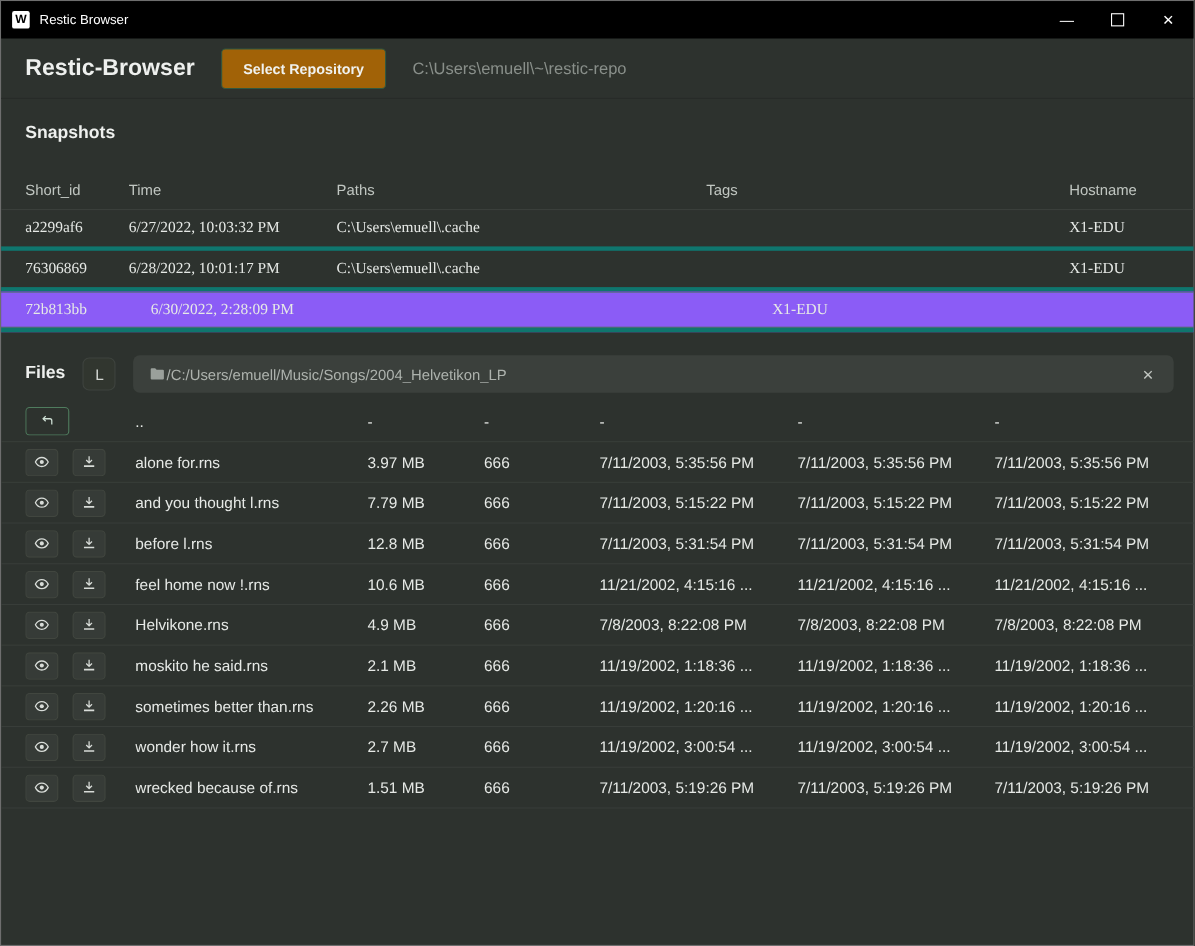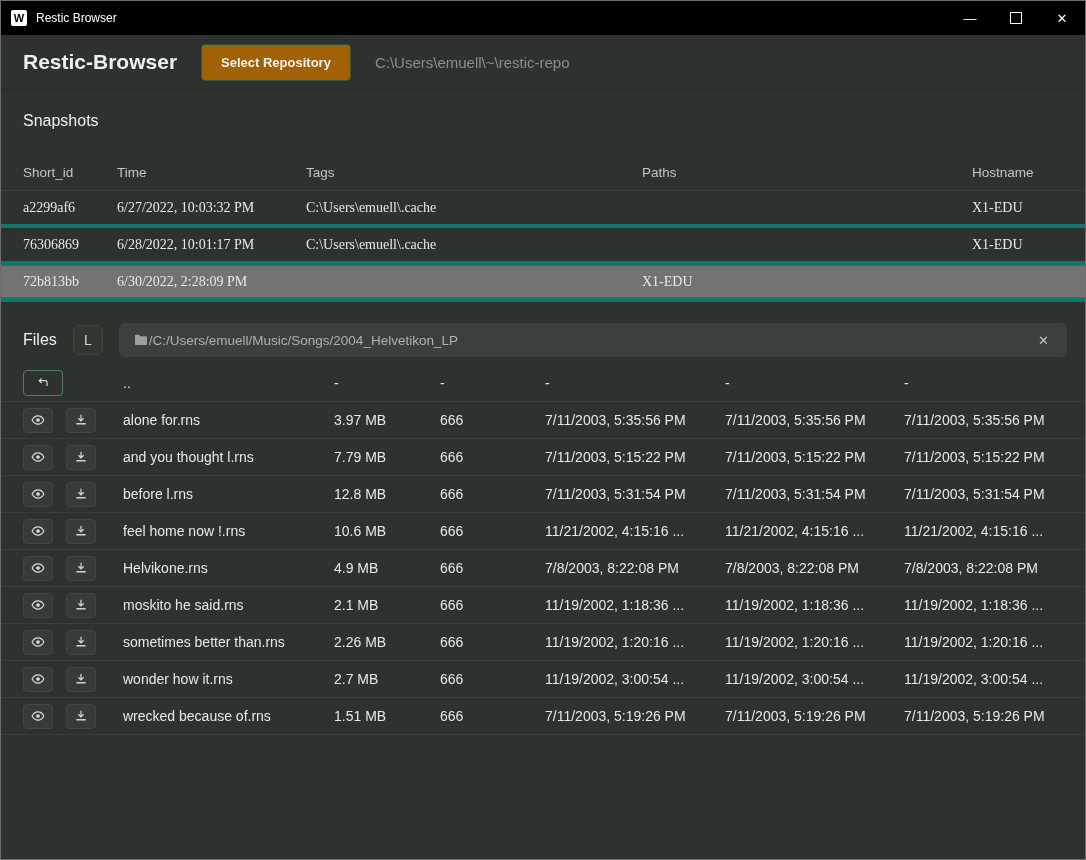--- a/index.html
+++ b/index.html
@@ -44,43 +44,44 @@
   .app-name { font-size: 21px; font-weight: 700; color: #eef0ee; }
   .select-repo-btn {
     background: #a16207; color: #f0f2f0;
     border: 1px solid #31573f; border-radius: 4px;
     padding: 10px 19px; font-size: 13px; font-weight: 700;
     font-family: "Liberation Sans", sans-serif; cursor: pointer;
   }
   .repo-path { color: #898f8a; font-size: 15px; }
   
   .section-title {
-    font-size: 16px; font-weight: 400; color: #eef0ee;
+    font-size: 16px; font-weight: 700; color: #eef0ee;
     padding: 20px 22px 0 22px; line-height: 22px;
   }
   
   .snap-grid {
     display: grid;
     grid-template-columns: 94px 189px 336px 330px 1fr;
     align-items: center; padding: 0 22px;
   }
   .snap-header {
     margin-top: 22px; height: 36px;
     color: #c0c6c1; font-size: 13.5px;
     border-bottom: 1px solid #3a3f3b;
   }
   .snap-row {
     height: 33px; font-size: 14px;
     border-bottom: 4px solid #0f766e;
     cursor: default;
     font-family: Liberation Serif, serif;
   }
   .snap-row.selected {
-    background: #737373;
+    background: #8b5cf6;
     box-shadow: inset 0 1px 0 #41704f, inset 0 -1px 0 #41704f;
+    gap: 20px;
   }
   
   .files-bar {
     height: 50px; flex: 0 0 50px; margin-top: 13px;
     display: flex; align-items: center;
     padding: 0 18px 0 22px; gap: 16px;
   }
   .files-title { padding: 0; }
   .tree-btn {
     width: 30px; height: 30px; flex: 0 0 30px;
@@ -173,22 +174,22 @@
     <div class="app-name">Restic-Browser</div>
     <button class="select-repo-btn">Select Repository</button>
     <div class="repo-path">C:\Users\emuell\~\restic-repo</div>
   </div>
 
   <div class="section-title">Snapshots</div>
 
   <div class="snap-grid snap-header">
     <div>Short_id</div>
     <div>Time</div>
+    <div>Paths</div>
     <div>Tags</div>
-    <div>Paths</div>
     <div>Hostname</div>
   </div>
 
   <div class="snap-grid snap-row">
     <div>a2299af6</div>
     <div>6/27/2022, 10:03:32 PM</div>
     <div>C:\Users\emuell\.cache</div>
     <div></div>
     <div>X1-EDU</div>
   </div>

